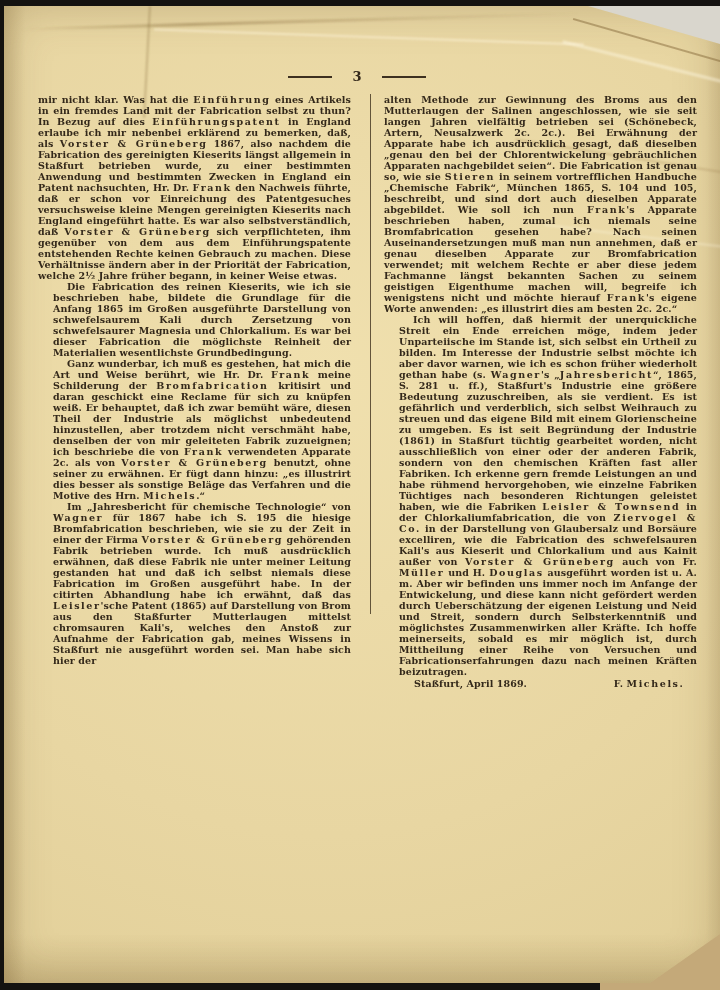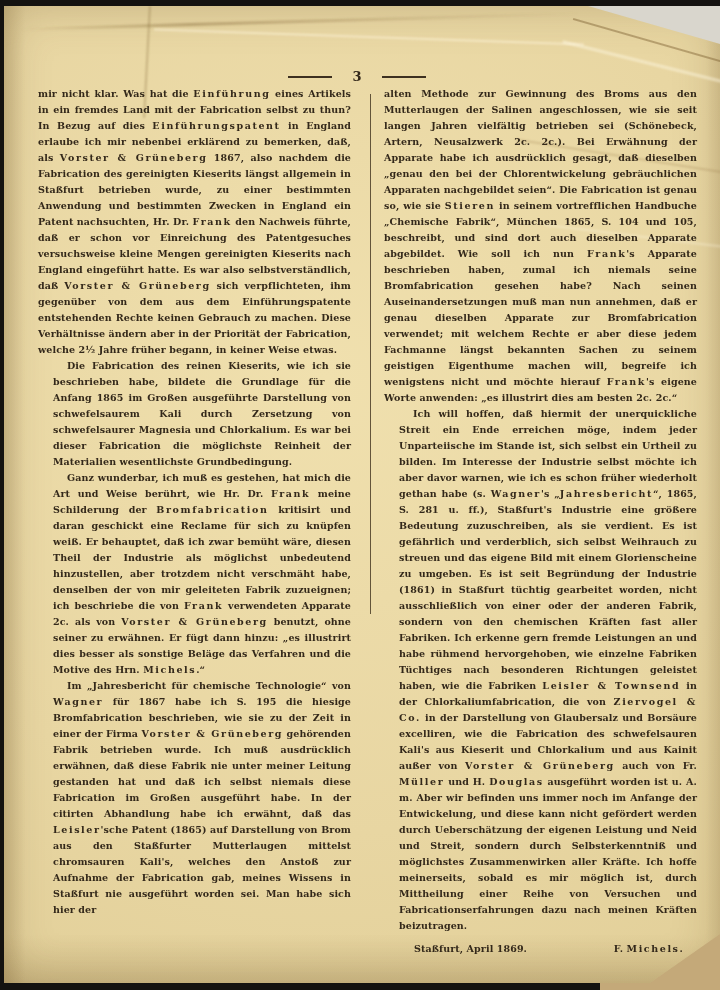--- a/index.html
+++ b/index.html
@@ -48,33 +48,33 @@
 
   
   .print{position:absolute;inset:0;color:#33281a;}
   .page-header{
     position:absolute;top:64px;left:0;right:10px;
     display:flex;align-items:center;justify-content:center;gap:20px;
   }
   .h-rule{width:44px;height:2px;background:#3d3020;}
   .page-num{font-size:13px;font-weight:bold;line-height:1;}
   .col{
-    position:absolute;top:80px;width:313px;
-    font-size:9.5px;line-height:16px;font-weight:bold;
+    position:absolute;top:88px;width:313px;
+    font-size:9.5px;line-height:11px;font-weight:bold;
     text-align:justify;letter-spacing:.1px;
   }
   .col p{margin:0;}
   .col p.indent{text-indent:14px;margin-left:15px;}
   .col-left{left:34px;}
   .col-right{left:380px;}
   .divider{position:absolute;top:88px;left:366px;width:1px;height:520px;background:#4a3c26;opacity:.85;}
   .sp{letter-spacing:1.6px;}
   .sig-row{
     display:flex;justify-content:space-between;align-items:baseline;
-    padding:0 14px 0 30px;margin-top:7px;gap:10px;
+    padding:0 14px 0 30px;margin-top:1px;gap:10px;
   }
 </style>
 </head>
 <body>
 
 <div class="scene">
 
   <div class="backing-white"></div>
   <div class="backing-tan"></div>
 

